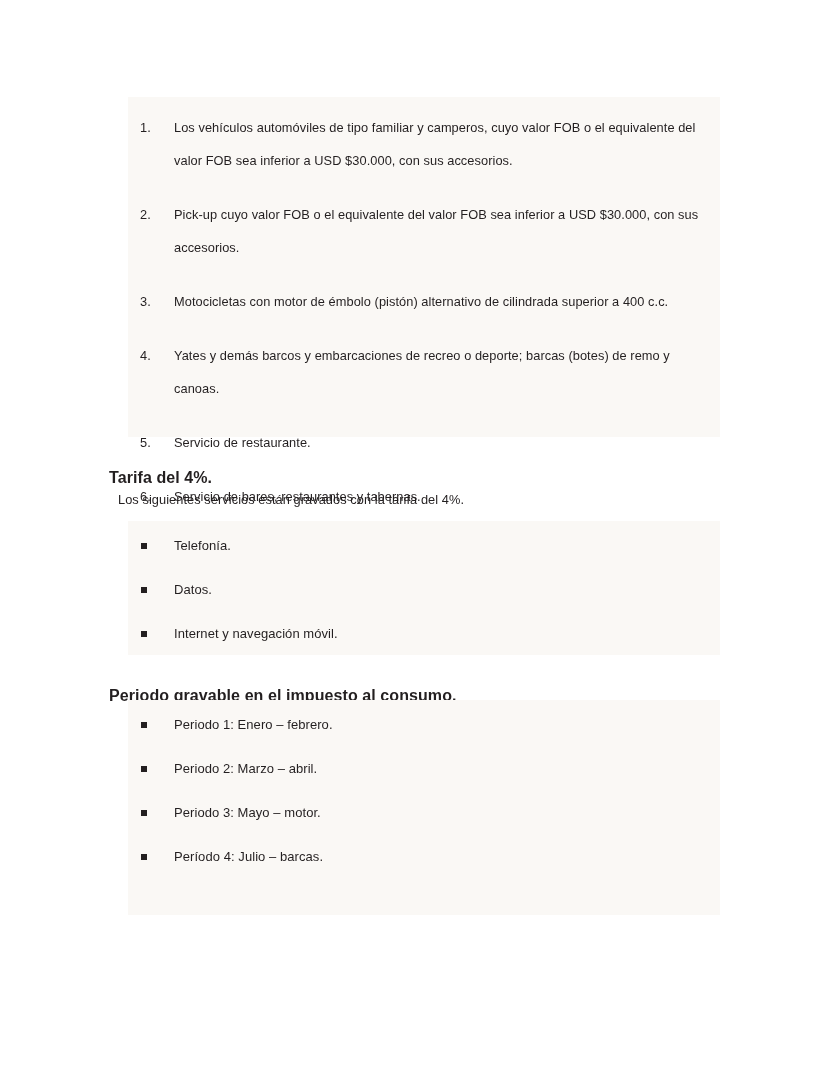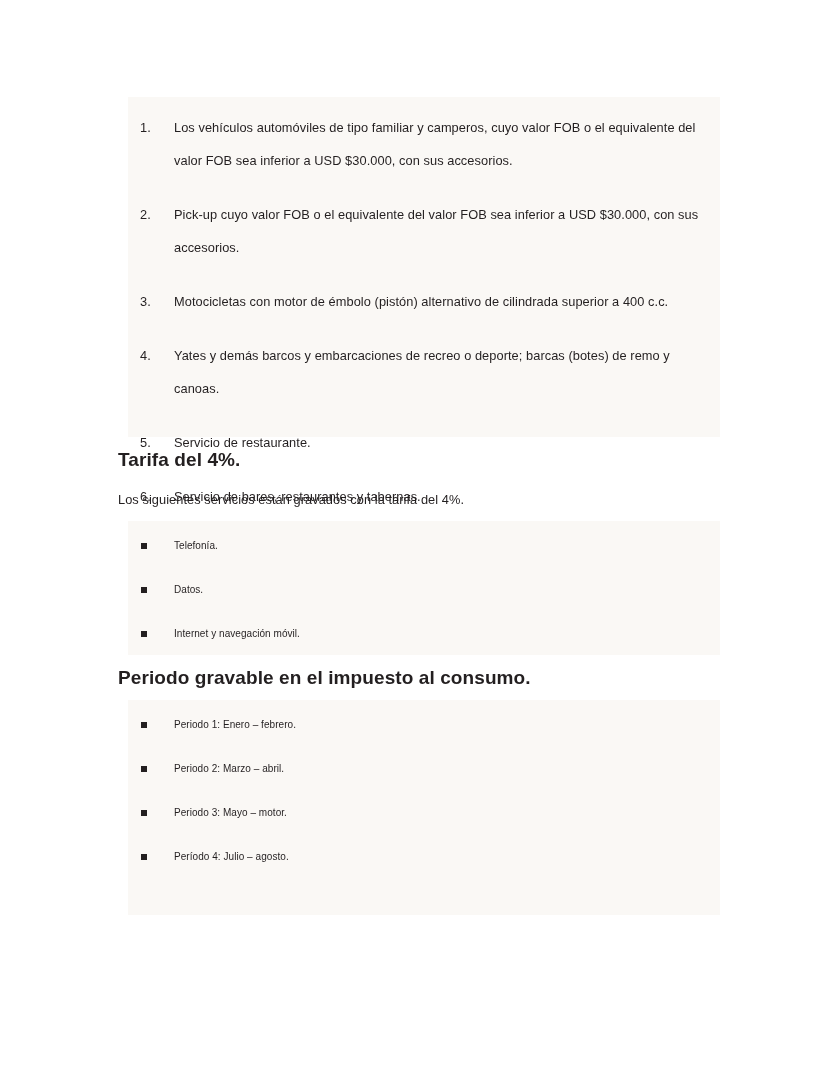--- a/index.html
+++ b/index.html
@@ -61,46 +61,47 @@
   
   .bullet-list {
     list-style: none;
     margin: 0;
     padding: 0;
   }
   .bullet-item {
     position: relative;
     padding-left: 46px;
     margin: 0 0 21px 0;
-    font-size: 10px;
+    font-size: 13px;
     line-height: 23px;
     color: #231f20;
     letter-spacing: 0.005em;
   }
   .bullet-item:last-child { margin-bottom: 0; }
   .bullet-item .sq {
     position: absolute;
     left: 13px;
     top: 9px;
     width: 6px;
     height: 6px;
     background: #231f20;
     display: block;
   }
   .bullet-item .txt { display: block; }
 
   
   .doc-heading {
     position: absolute;
-    left: 118px;
-    font-size: 19px;
+    left: 109px;
+    font-size: 16px;
     font-weight: bold;
     color: #231f20;
     letter-spacing: 0.005em;
     white-space: nowrap;
+    margin-top: 20px;
   }
   .doc-para {
     position: absolute;
     left: 118px;
     font-size: 12.8px;
     color: #231f20;
     letter-spacing: 0.005em;
     white-space: nowrap;
   }
 </style>
@@ -186,20 +187,20 @@
         <span class="txt">Periodo 2: Marzo – abril.</span>
       </li>
 
       <li class="bullet-item">
         <span class="sq"></span>
         <span class="txt">Periodo 3: Mayo – motor.</span>
       </li>
 
       <li class="bullet-item">
         <span class="sq"></span>
-        <span class="txt">Período 4: Julio – agosto.</span>
+        <span class="txt">Período 4: Julio – barcas.</span>
       </li>
 
 
     </ul>
   </div>
 
 </div>
 
 </body></html>

